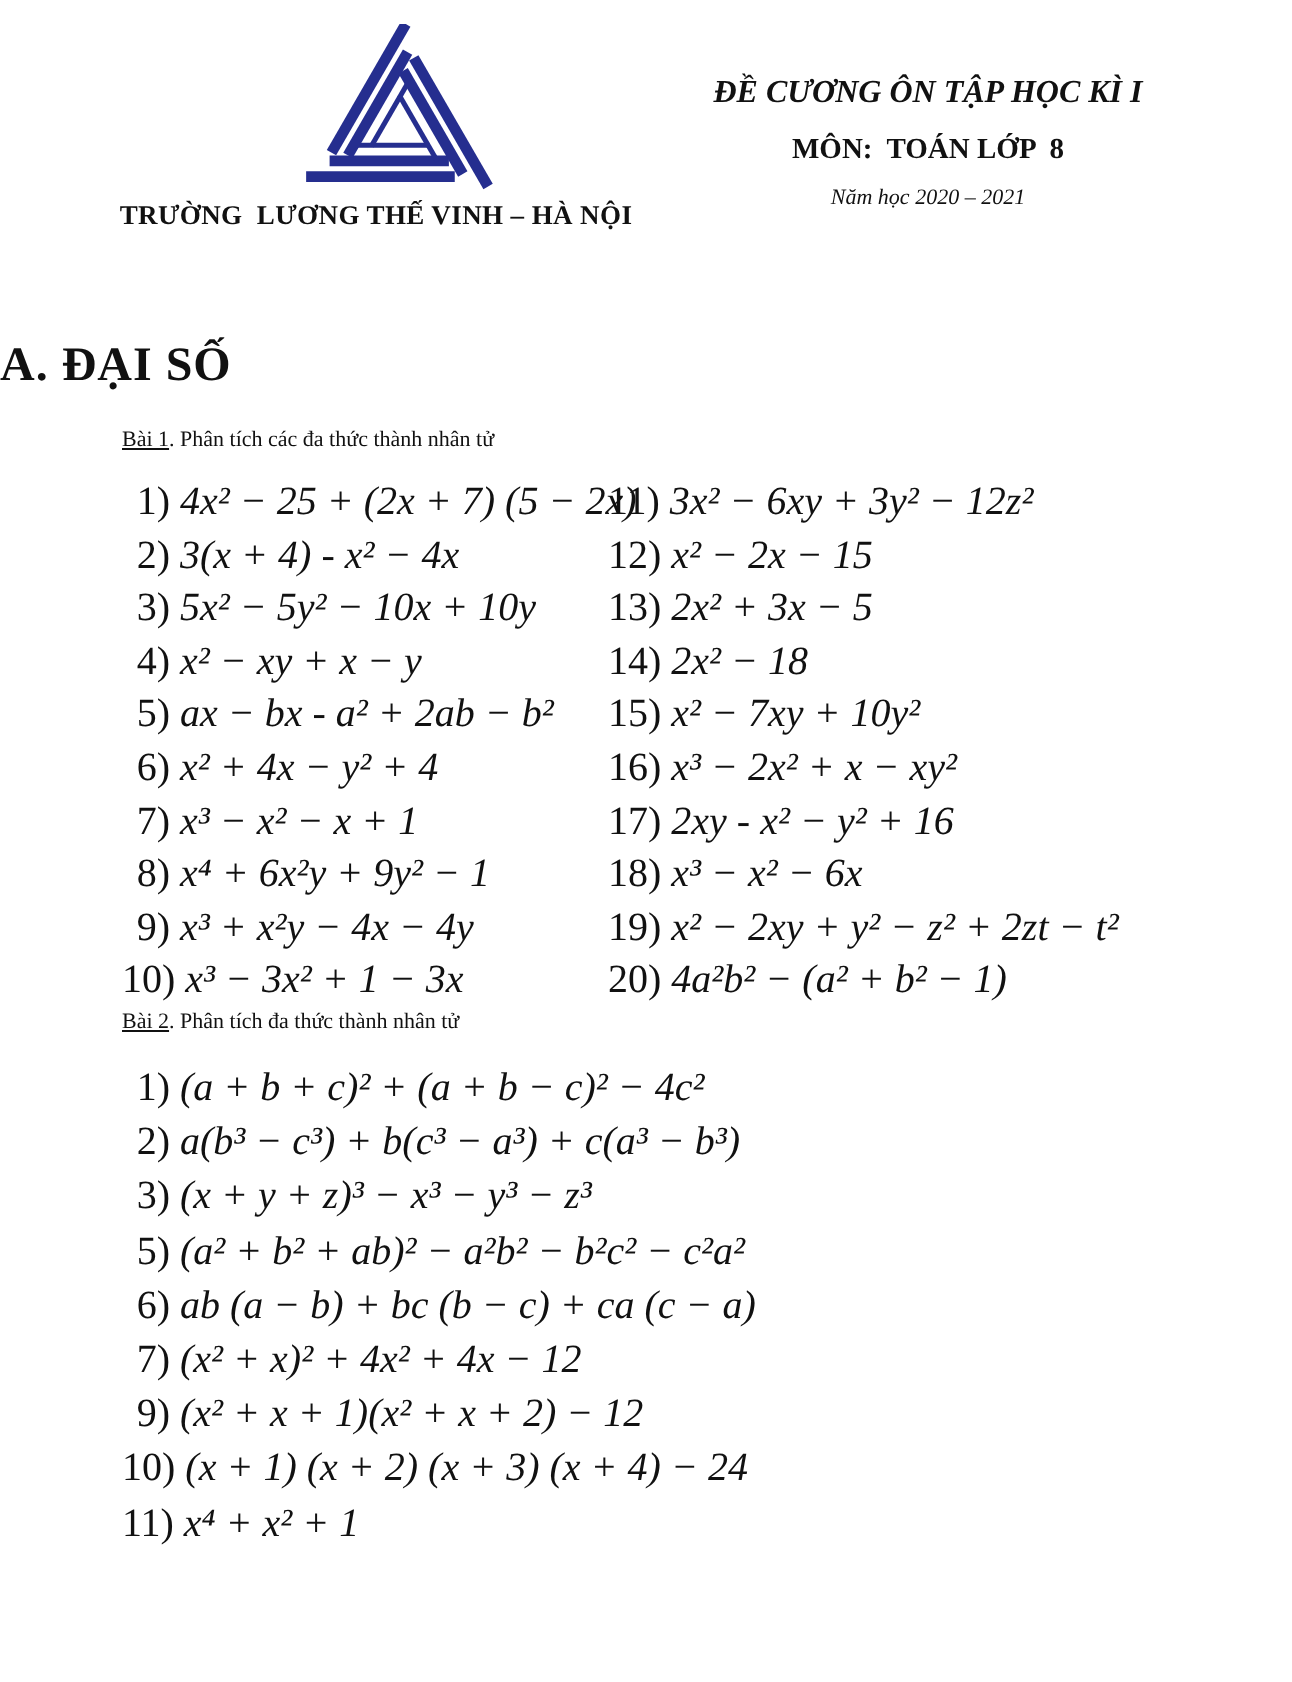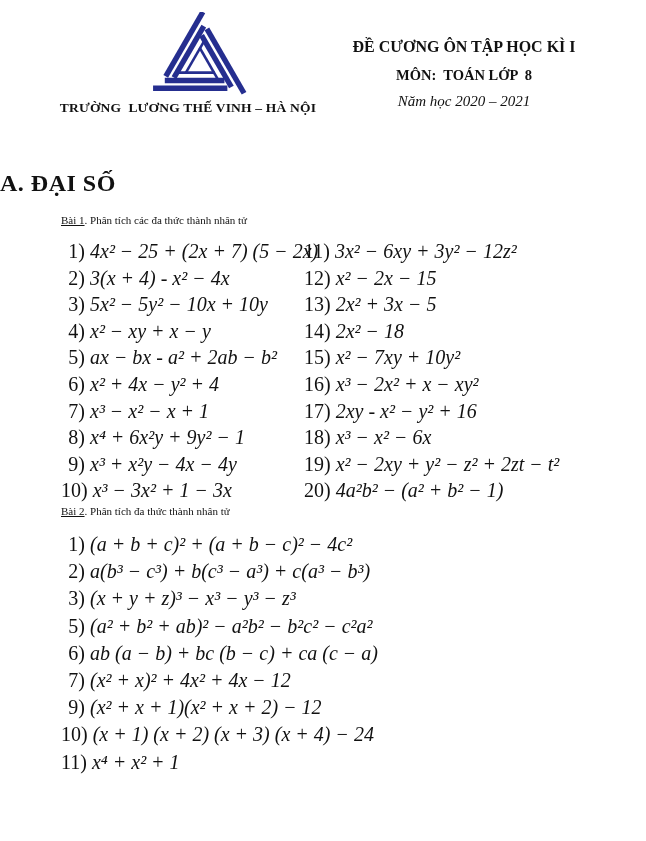--- a/index.html
+++ b/index.html
@@ -27,23 +27,23 @@
     font-size: 13.5px;
     letter-spacing: 0.2px;
     white-space: pre;
   }
   .hdr-right {
     position: absolute;
     left: 328px; top: 38px;
     width: 272px;
     text-align: center;
   }
-  .hdr-line1 { font-weight: bold; font-size: 16px; margin-bottom: 11px; }
+  .hdr-line1 { font-weight: bold; font-size: 16px; margin-bottom: 11px; font-style: italic; }
   .hdr-line2 { font-weight: bold; font-size: 14.5px; margin-bottom: 9px; white-space: pre; }
-  .hdr-line3 { font-style: italic; font-size: 15px; }
+  .hdr-line3 { font-style: italic; font-size: 11px; }
   
   .section-title {
     position: absolute;
     left: 0; right: 0; top: 170px;
     font-weight: bold;
     font-size: 24px;
     letter-spacing: 0.5px;
   }
   
   .ex-heading {

